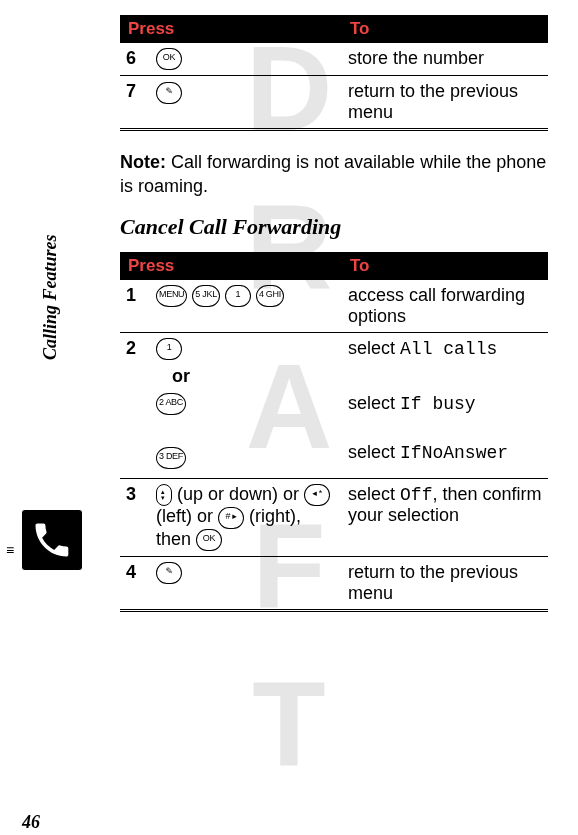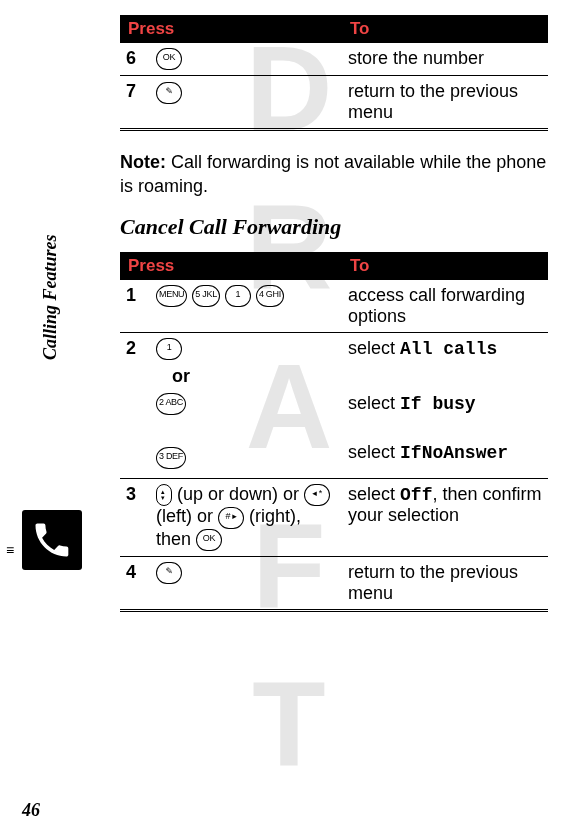--- a/index.html
+++ b/index.html
@@ -138,33 +138,33 @@
   .note b { font-weight: 700; }
   h2.section {
     font-style: italic;
     font-weight: bold;
     font-family: "Times New Roman", serif;
     font-size: 22px;
     margin: 10px 0 12px 0;
   }
   .monotext {
     font-family: "Courier New", monospace;
-    font-weight: bold;
+    font-weight: normal;
     letter-spacing: 0;
   }
   .or {
     font-weight: bold;
     display: block;
     margin: 2px 0 6px 16px;
   }
   .subrow .key { margin-bottom: 4px; }
   .pagefoot {
     position: absolute;
     left: 22px;
-    bottom: 14px;
+    bottom: 2px;
     font-size: 18px;
     font-style: italic;
     font-weight: bold;
     font-family: "Times New Roman", serif;
   }
   .lines-icon {
     position: absolute;
     left: 6px;
     top: 548px;
     font-size: 14px;

